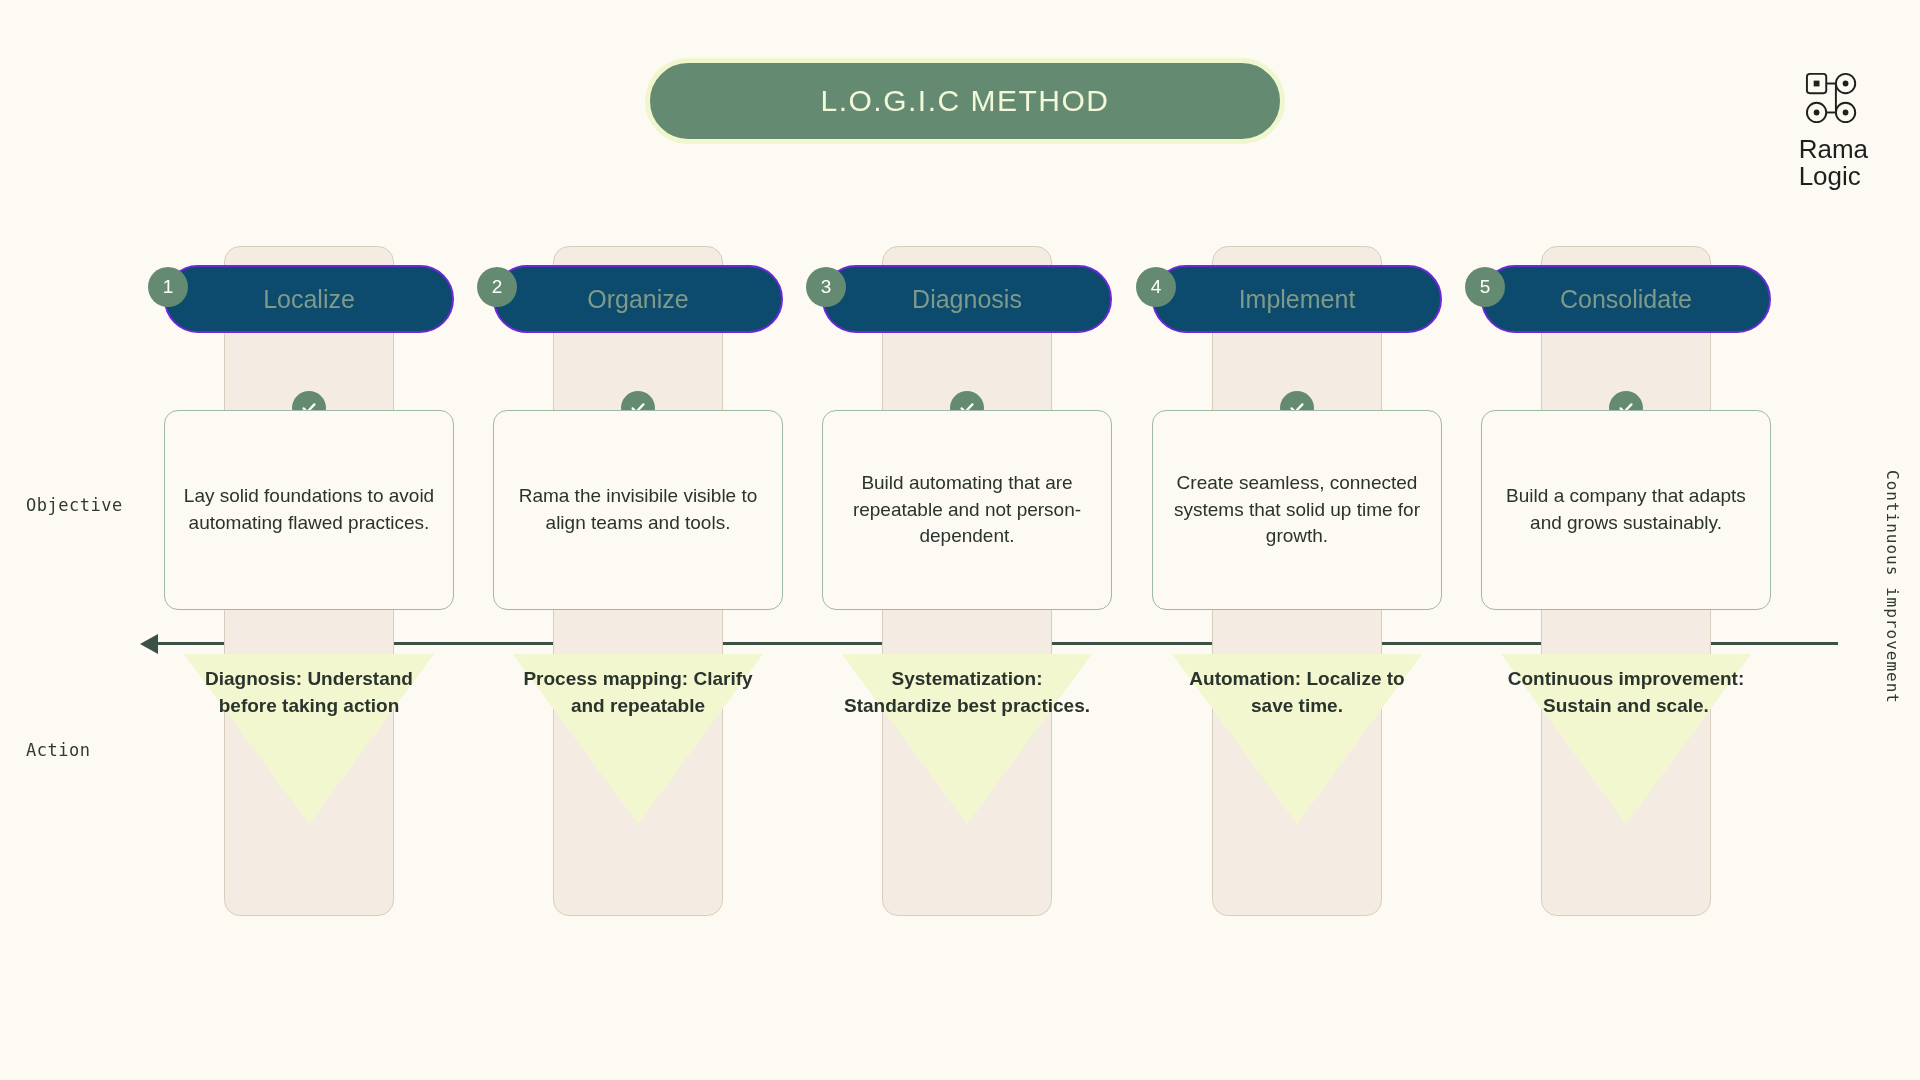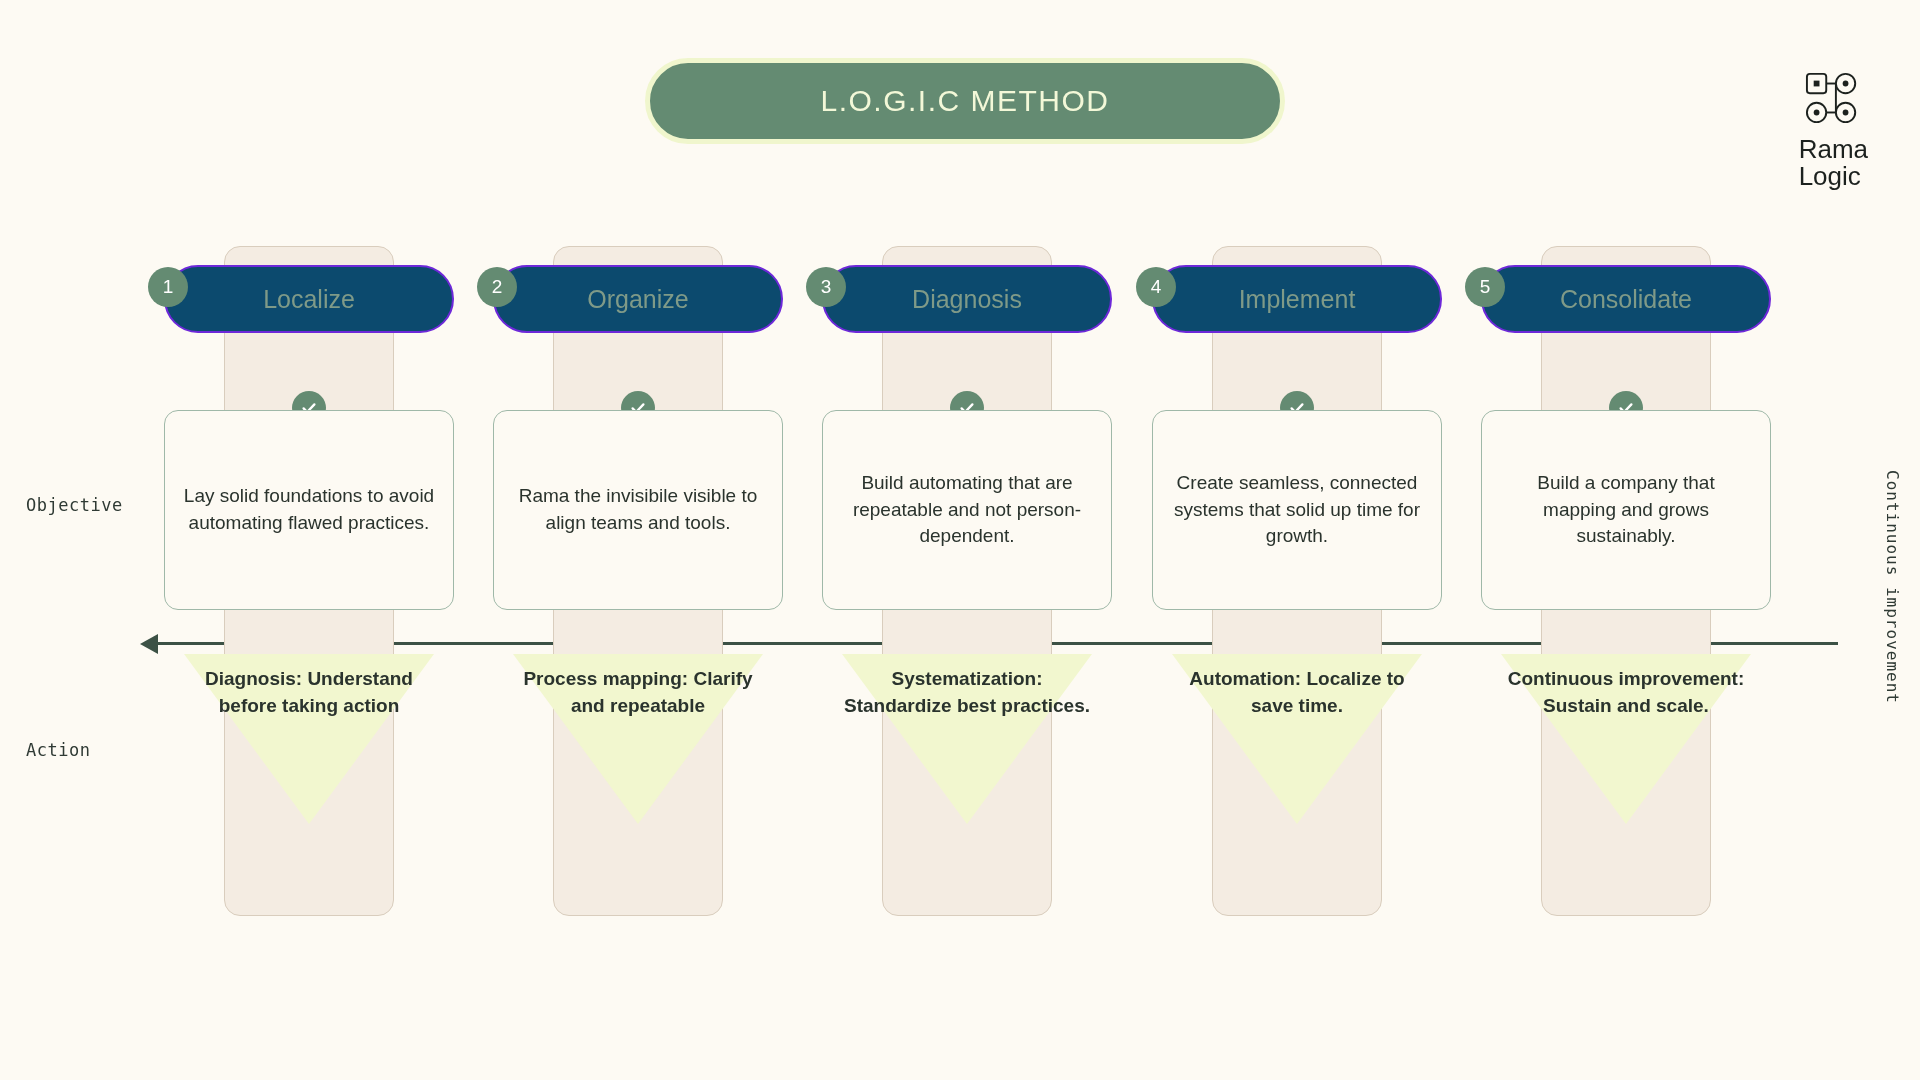--- a/index.html
+++ b/index.html
@@ -323,18 +323,18 @@
   </div>
   <div class="badge" style="left:-76px">
     <span>5</span>
   </div>
   <div class="check" style="left:68px">
     <svg viewBox="0 0 20 20">
         <path d="M4 10.5 L8 14.5 L16 6" fill="none" stroke="#ffffff" stroke-width="2.6" stroke-linecap="round" stroke-linejoin="round"></path>
       </svg>
   </div>
   <div class="obj-card" style="left:-60px">
-    <p>Build a company that mapping and grows sustainably.</p>
+    <p>Build a company that adapts and grows sustainably.</p>
   </div>
   <div class="funnel" style="left:-40px"></div>
   <div class="action-text" style="left:-40px">Continuous improvement: Sustain and scale.</div>
 
 </div>
 
 </body></html>

